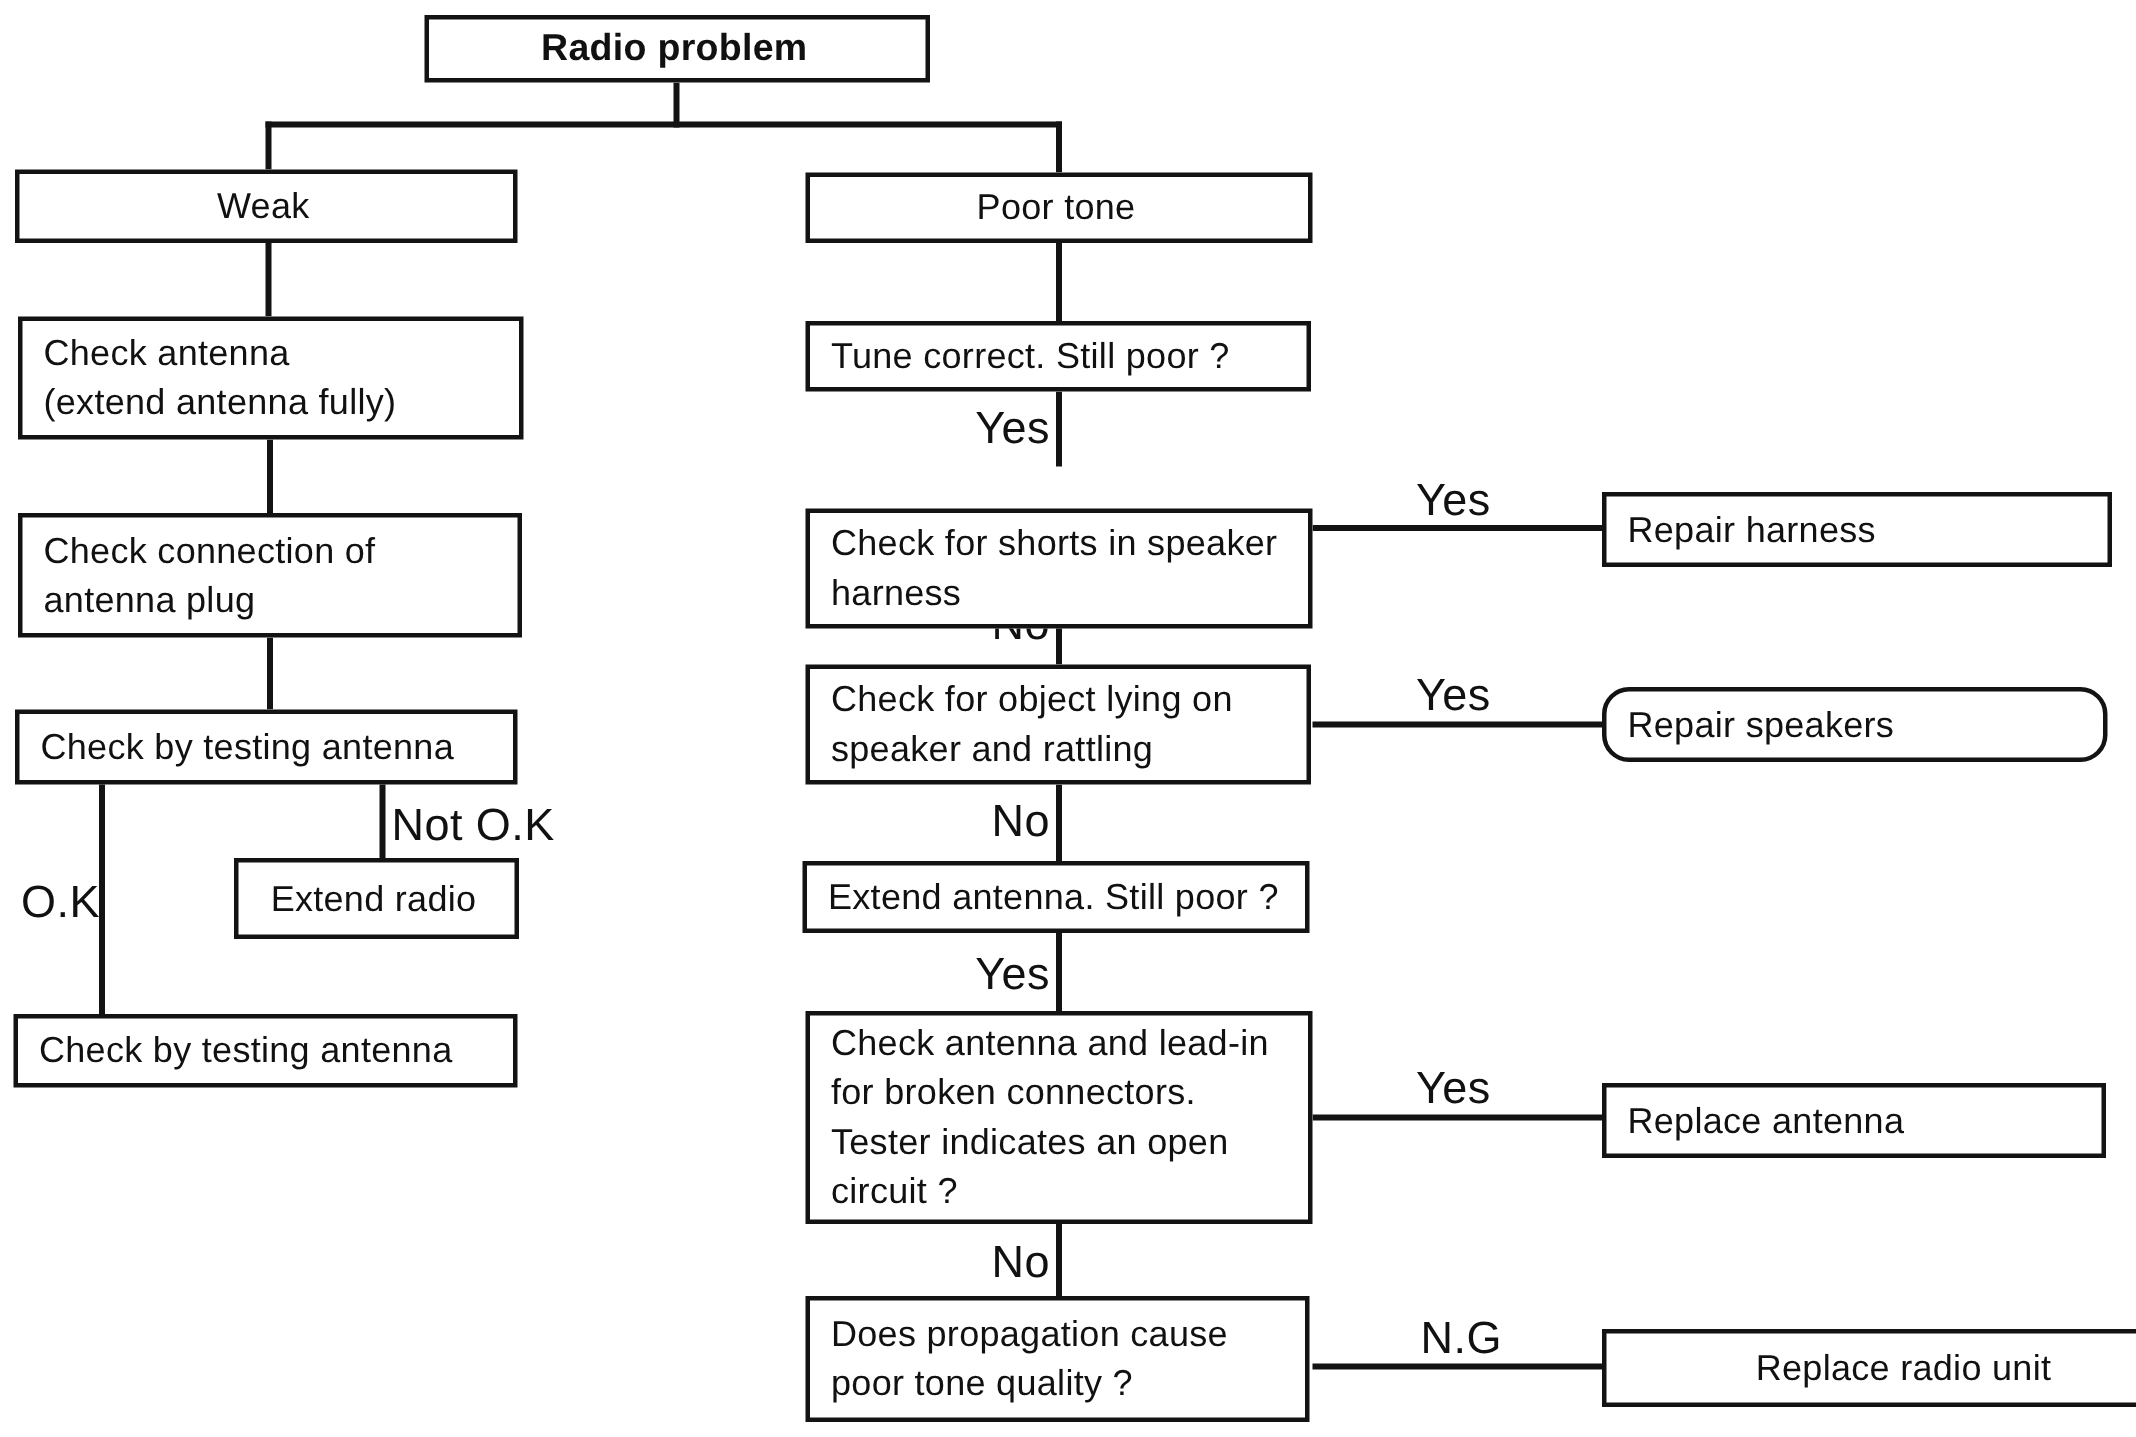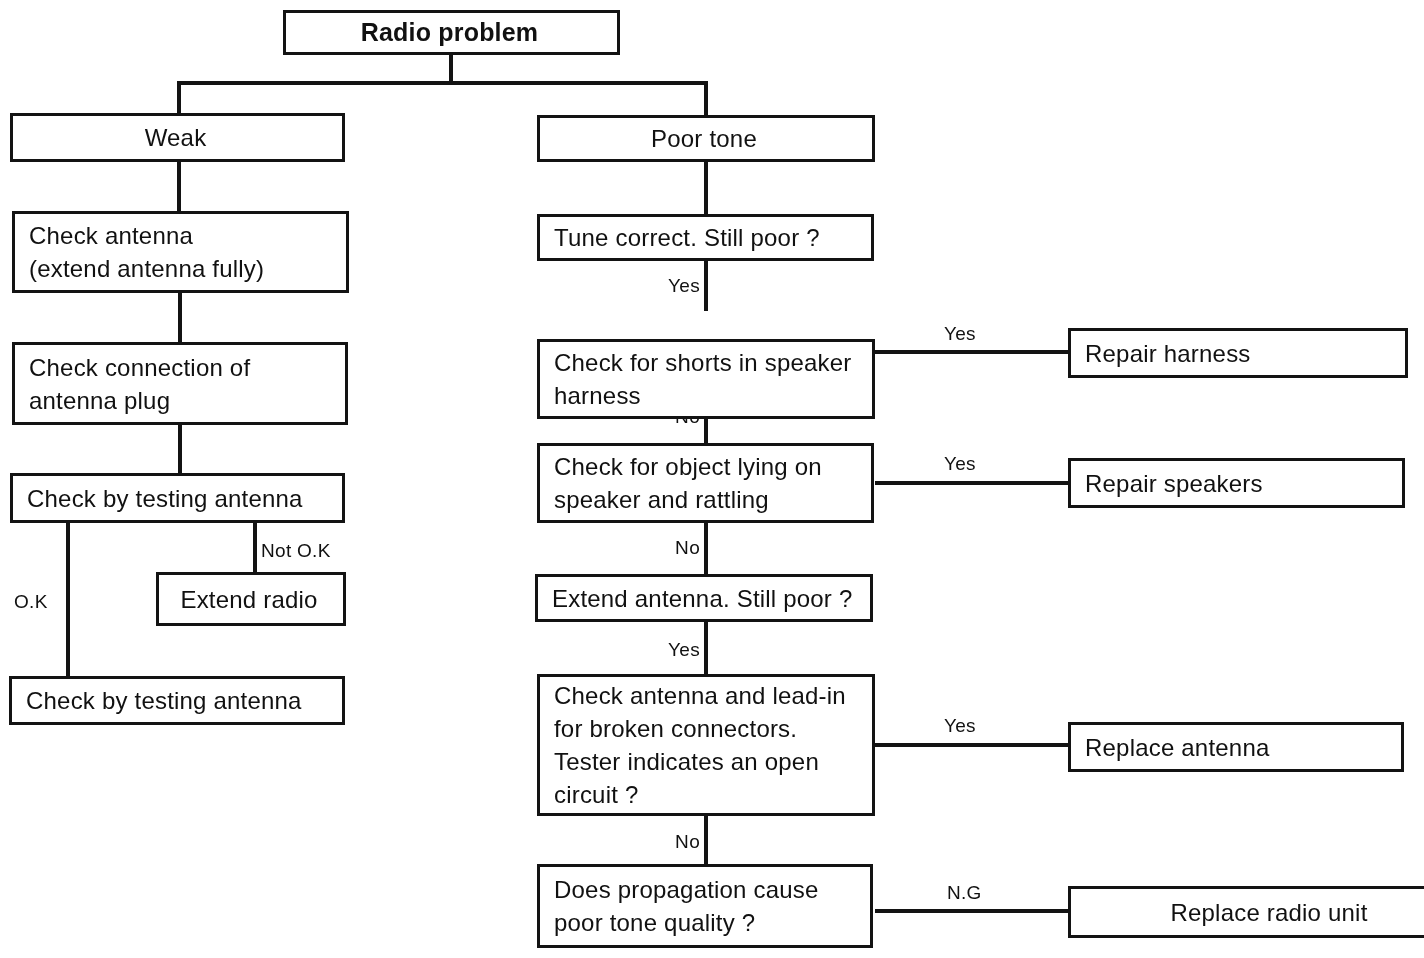--- a/index.html
+++ b/index.html
@@ -38,21 +38,21 @@
   .node.bold {
     font-weight: bold;
     font-size: 25px;
   }
   .line {
     position: absolute;
     background: #131313;
   }
   .edge-label {
     position: absolute;
-    font-size: 19px;
+    font-size: 30px;
     line-height: 27px;
     letter-spacing: 0.3px;
     white-space: nowrap;
   }
   .edge-label.right {
     text-align: right;
   }
 </style>
 </head>
 <body>
@@ -152,21 +152,21 @@
 
   <div class="node" style="left:537px; top:864px; width:336px; height:84px;">
     <span>Does propagation cause
 poor tone quality ?</span>
   </div>
 
   <div class="node" style="left:1068px; top:328px; width:340px; height:50px;">
     <span>Repair harness</span>
   </div>
 
-  <div class="node" style="left:1068px; top:458px; width:337px; height:50px;">
+  <div class="node" style="left:1068px; top:458px; width:337px; height:50px;border-radius:18px;">
     <span>Repair speakers</span>
   </div>
 
   <div class="node" style="left:1068px; top:722px; width:336px; height:50px;">
     <span>Replace antenna</span>
   </div>
 
   <div class="node" style="left:1068px; top:886px; width:394px; height:52px;justify-content:center;">
     <span>Replace radio unit</span>
   </div>

